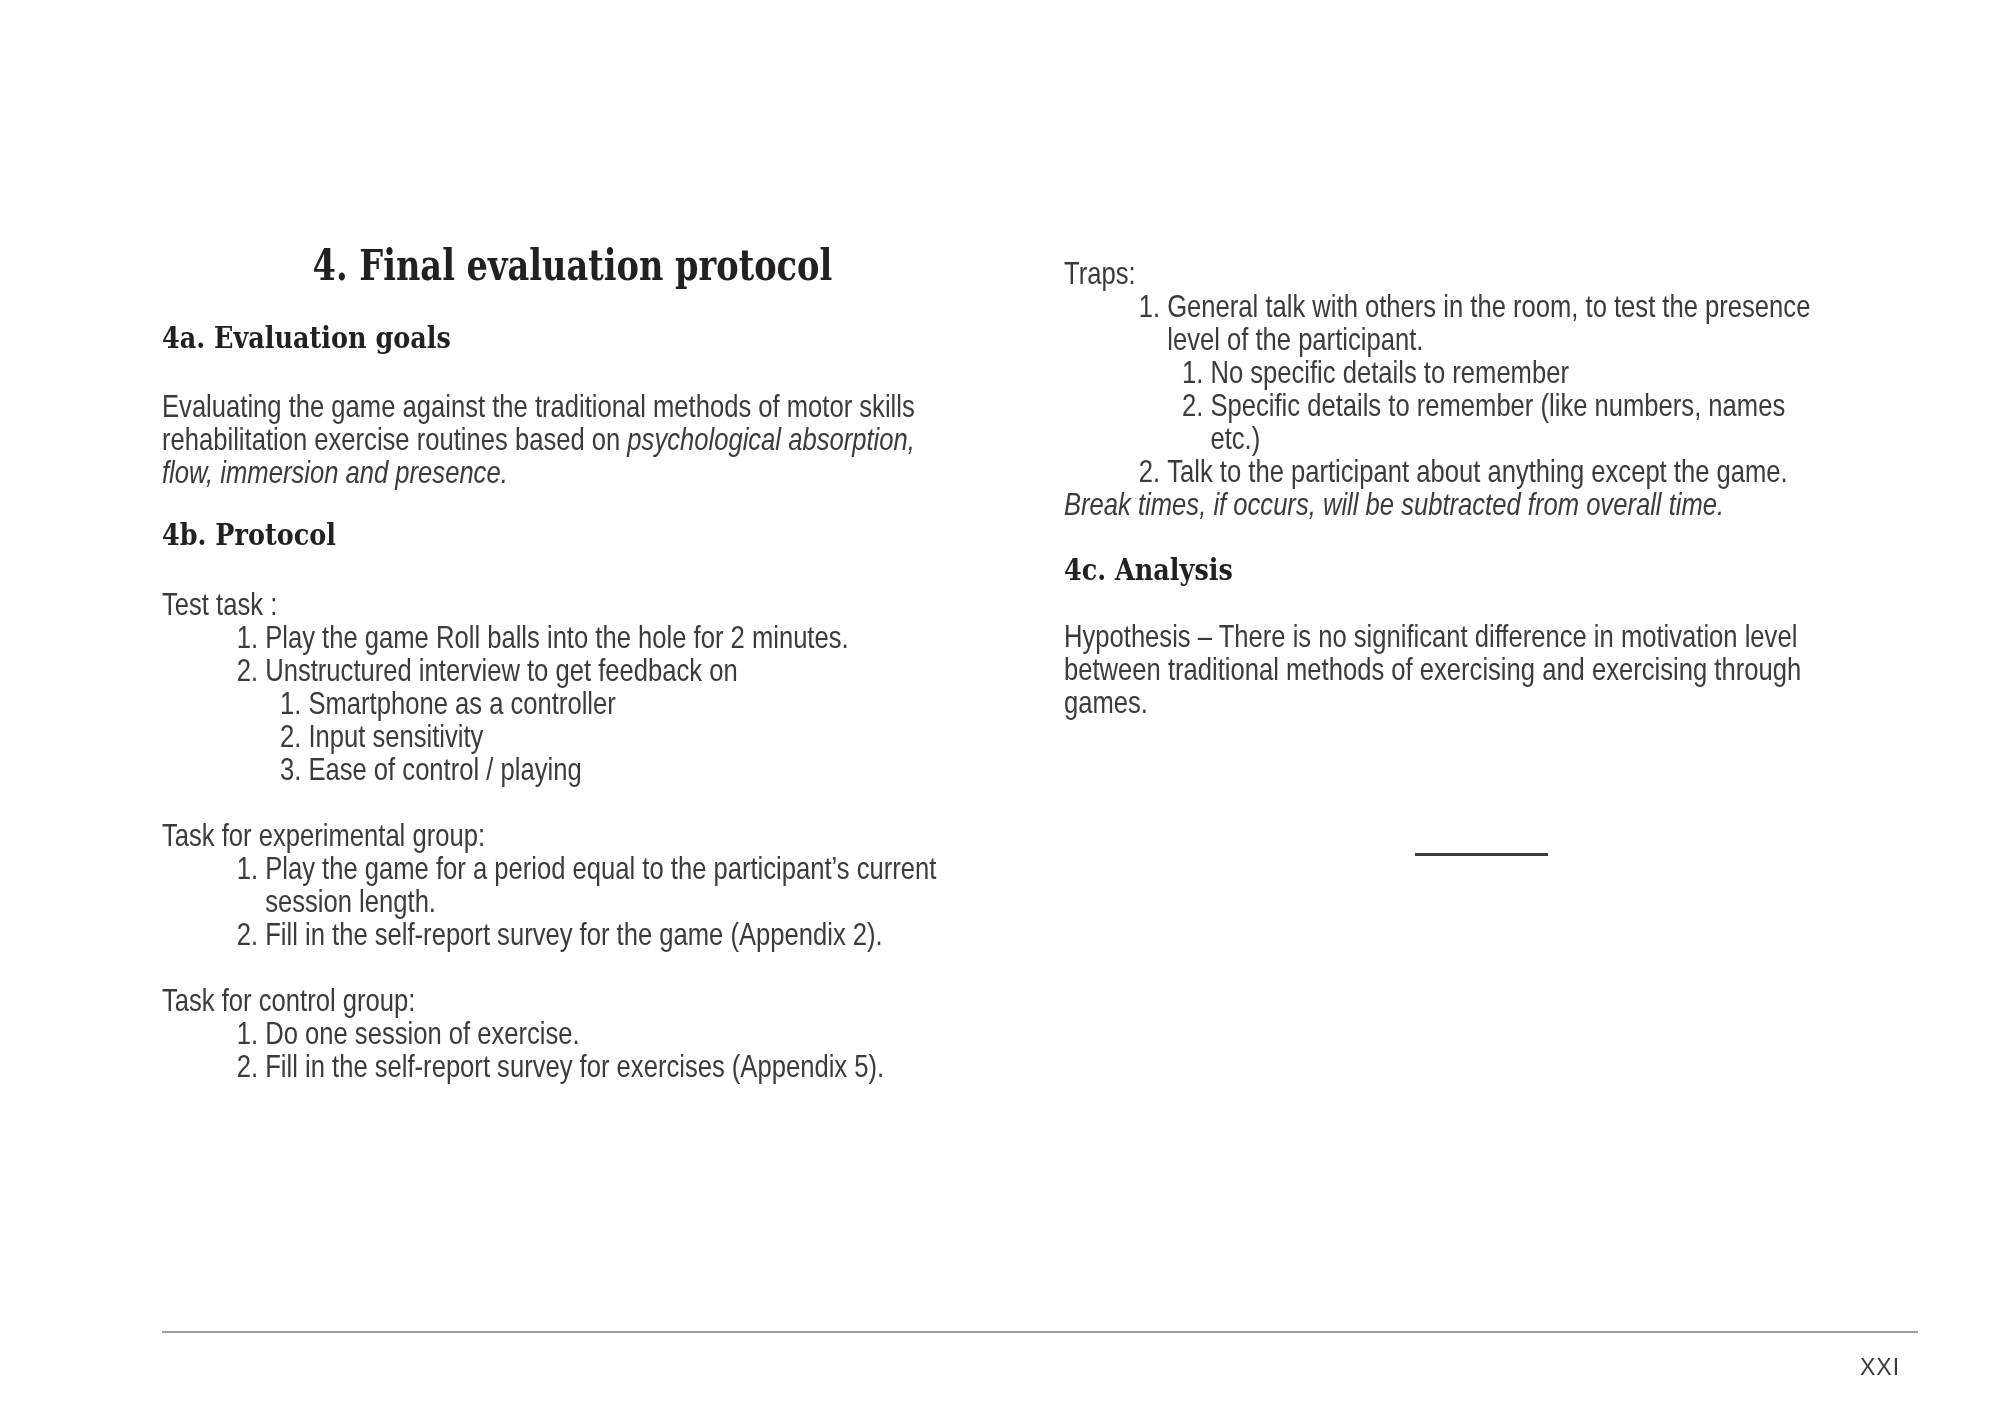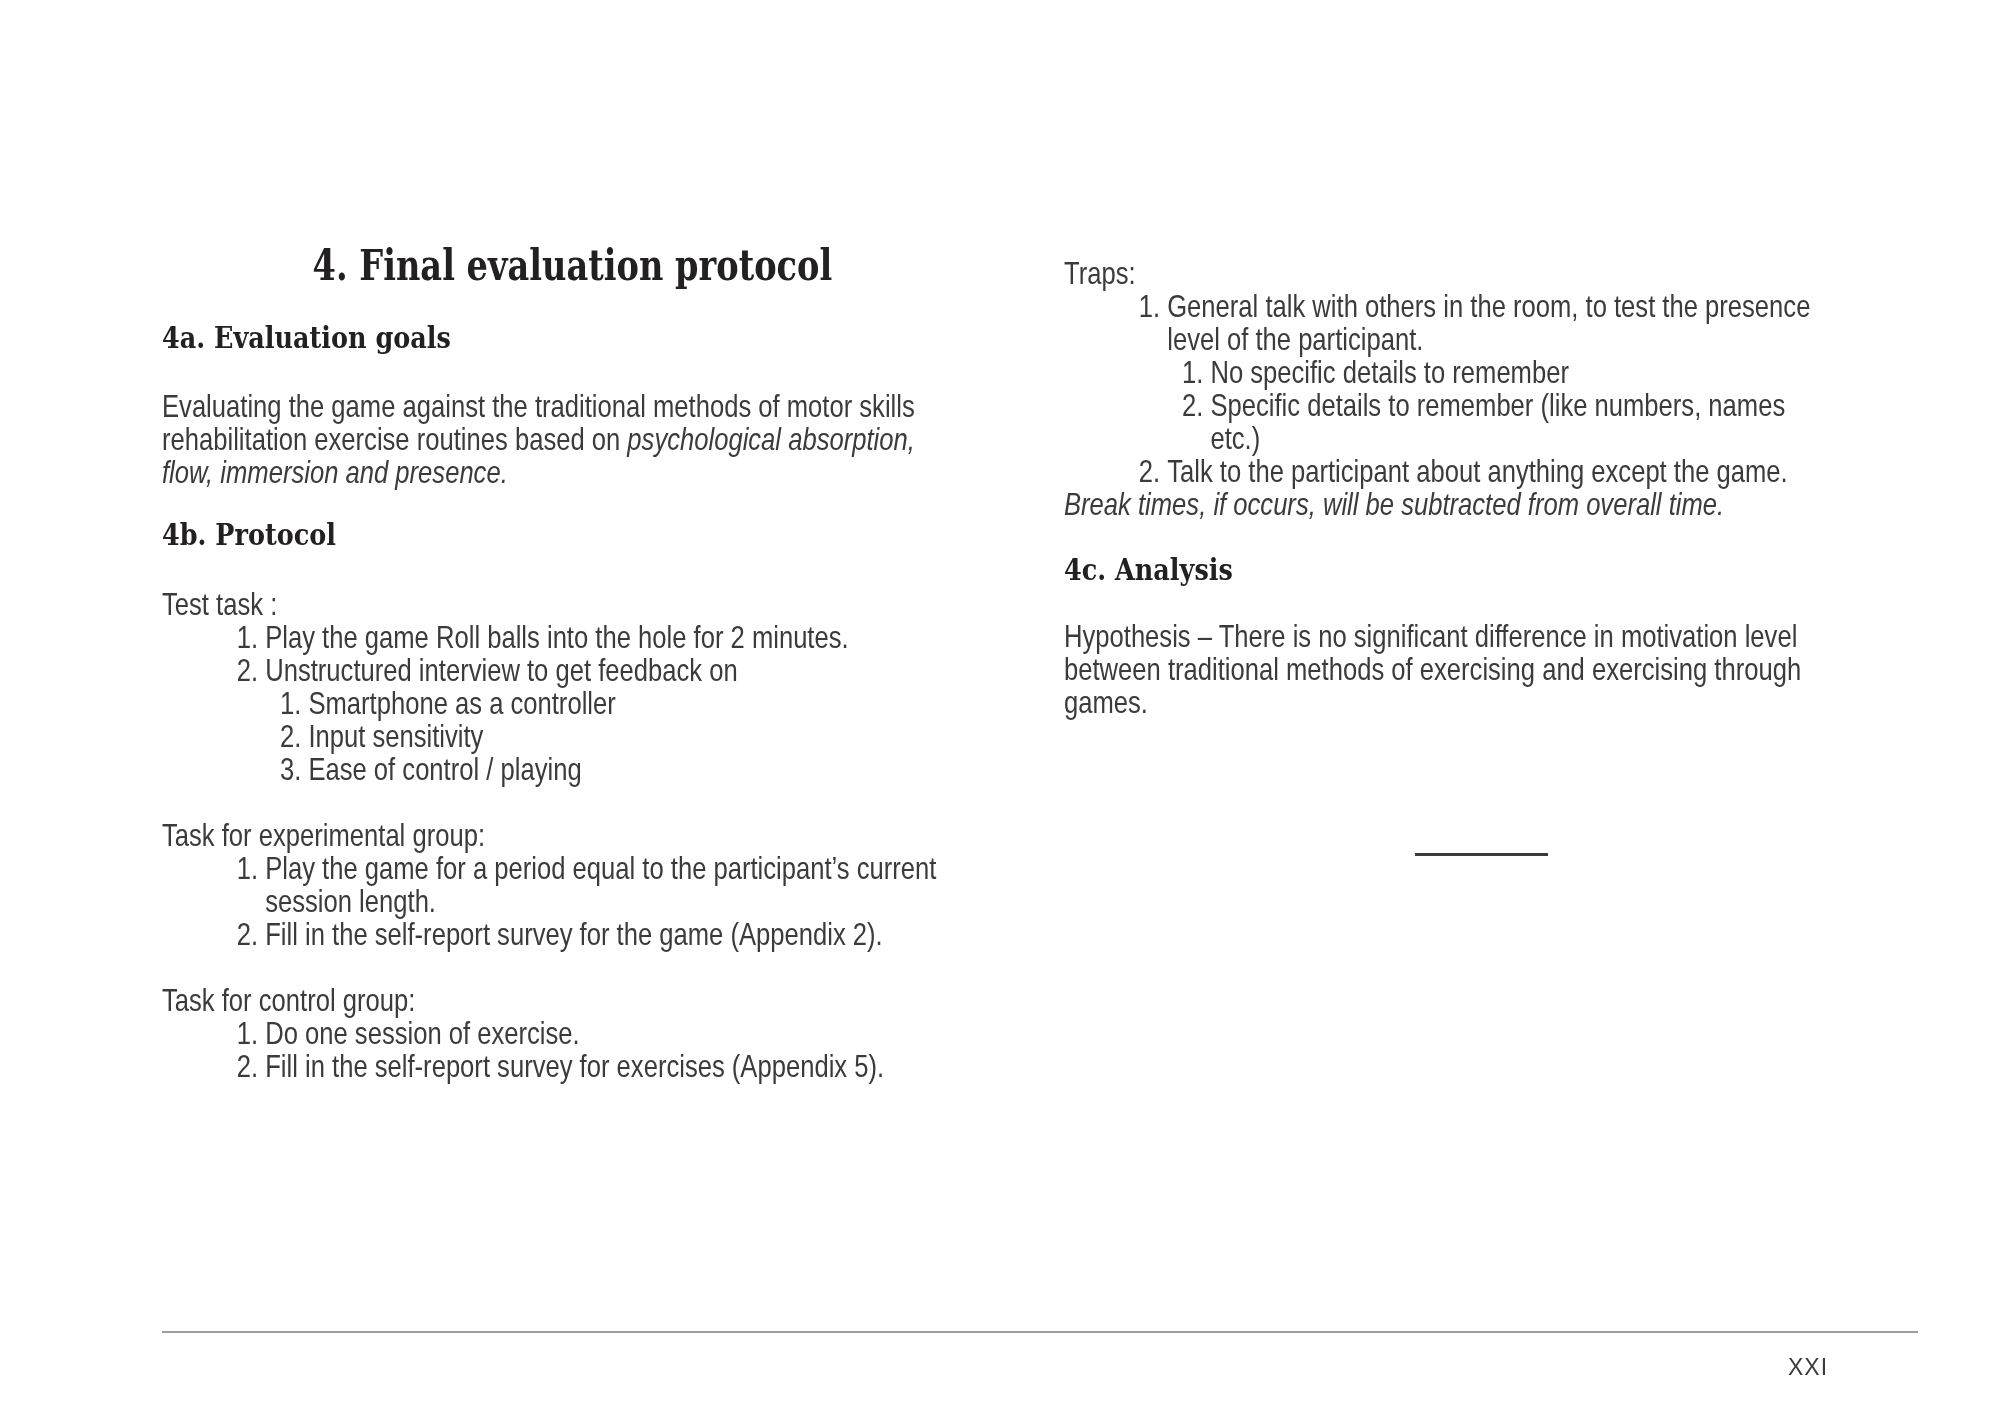--- a/index.html
+++ b/index.html
@@ -152,15 +152,15 @@
   <div class="block cond right-col" style="left:1064px; top:620px;">
     <div class="line">Hypothesis – There is no significant difference in motivation level</div>
     <div class="line">between traditional methods of exercising and exercising through</div>
     <div class="line">games.</div>
   </div>
 
   <div class="block divider-short" style="left:1415px; top:853px; width:133px;"></div>
 
   <div class="block footer-rule" style="left:162px; top:1331px; width:1756px;"></div>
 
-  <div class="block page-number" style="left:1788px; top:1353px;">XXI</div>
+  <div class="block page-number" style="left:1860px; top:1353px;">XXI</div>
 
 </div>
 
 </body></html>

